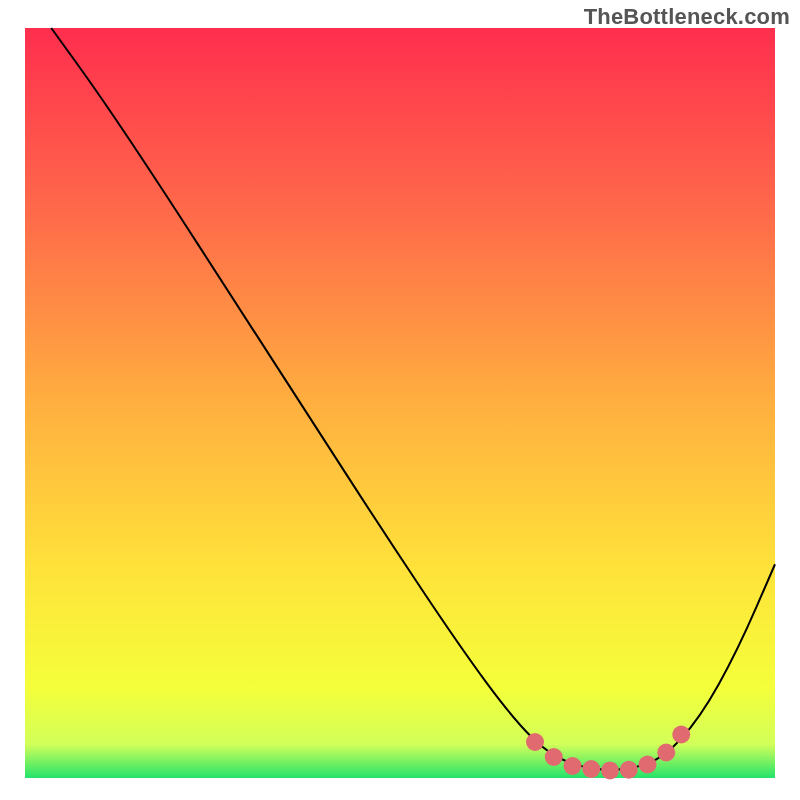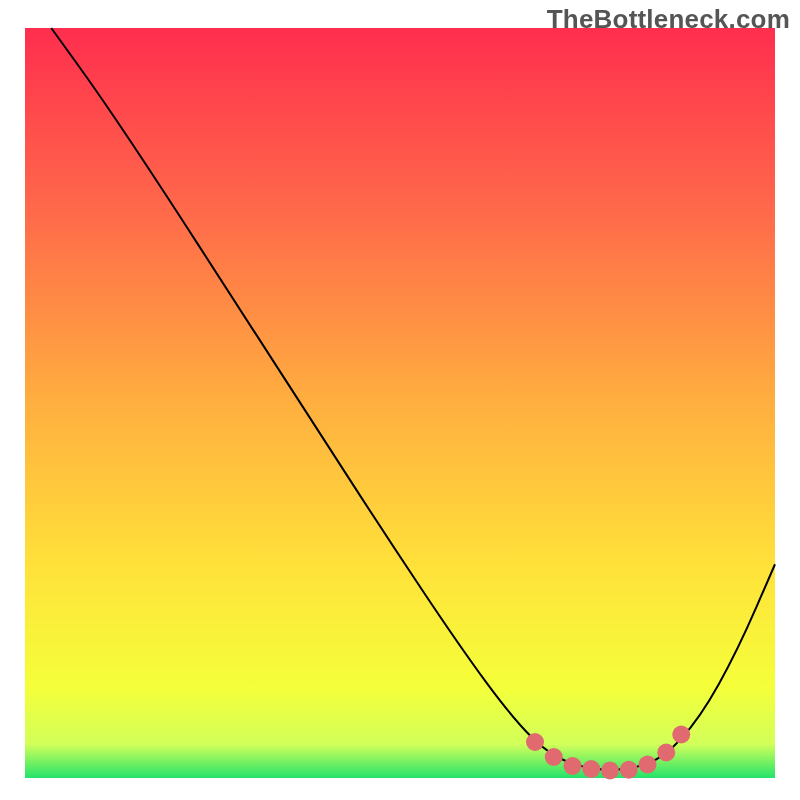--- a/index.html
+++ b/index.html
@@ -13,21 +13,21 @@
   }
   .chart-container {
     position: relative;
     width: 800px;
     height: 800px;
   }
   .watermark {
     position: absolute;
     top: 4px;
     right: 10px;
-    font-size: 26px;
+    font-size: 22px;
     font-weight: bold;
     color: #555555;
     letter-spacing: 0.2px;
     z-index: 3;
   }
   svg {
     display: block;
     width: 800px;
     height: 800px;
   }

